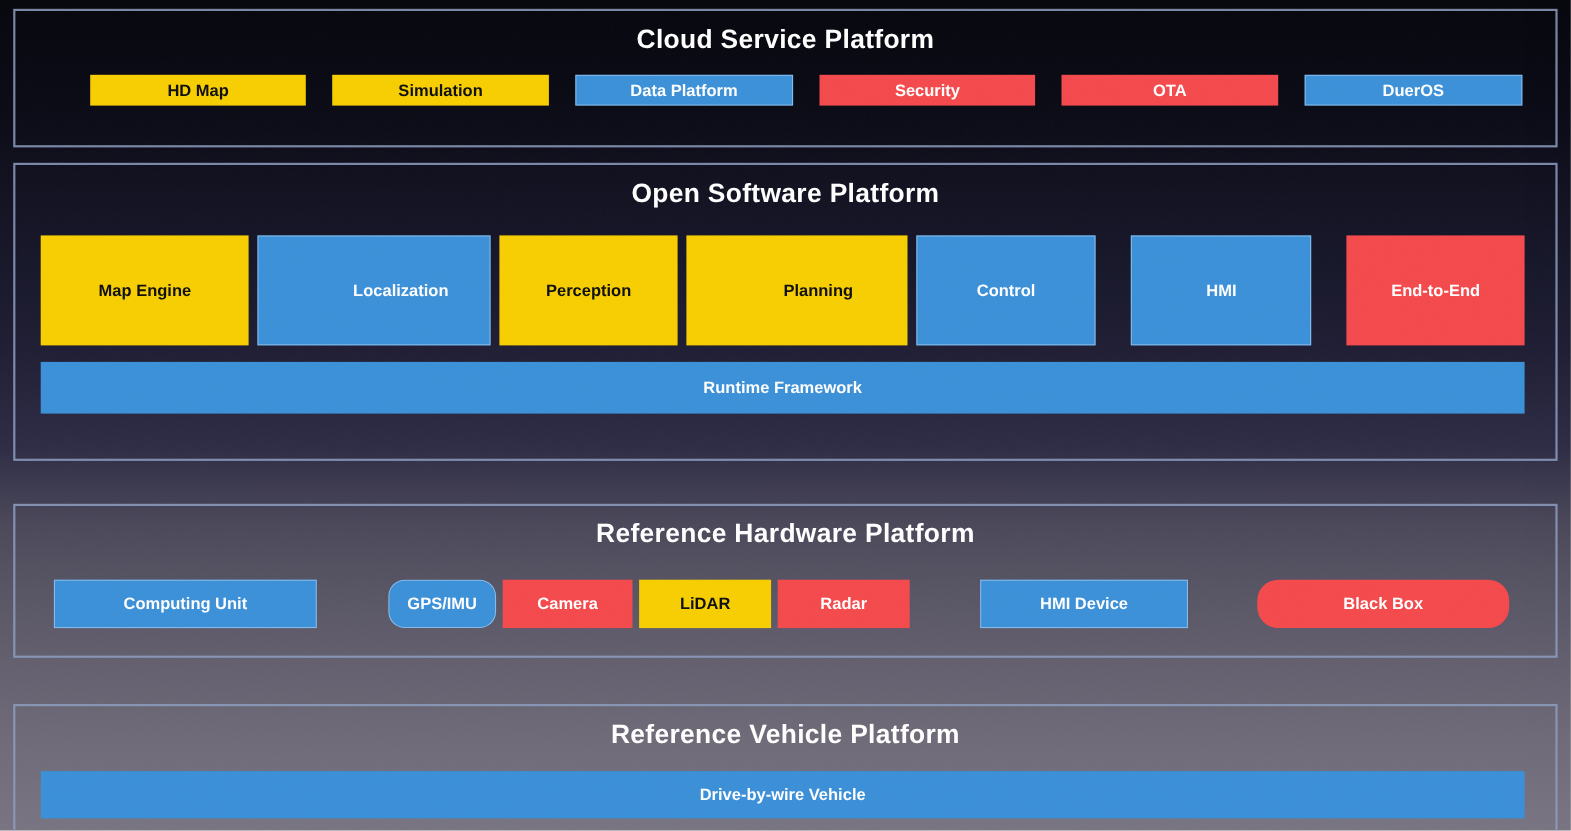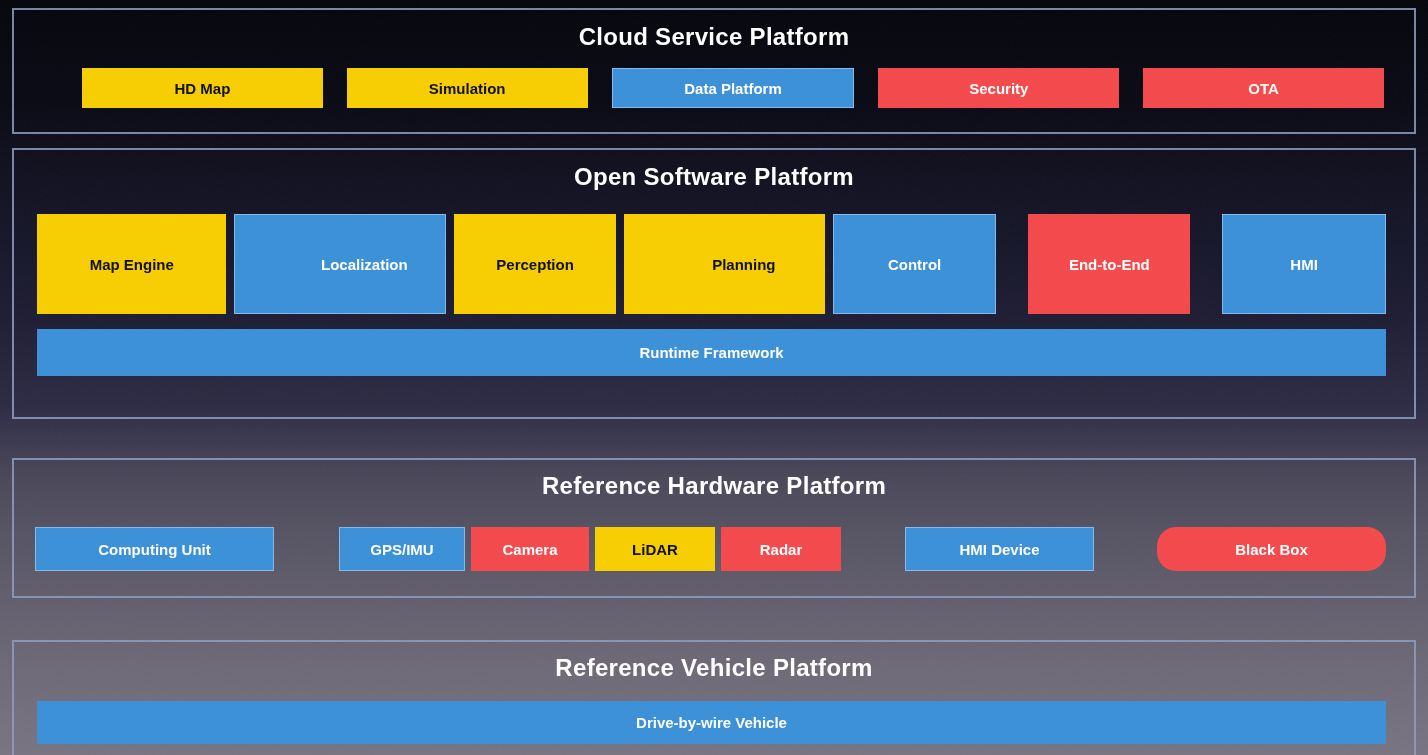--- a/index.html
+++ b/index.html
@@ -59,21 +59,21 @@
     font-weight: bold;
     text-align: center;
     flex: 0 0 auto;
   }
   .box.blue { border: 1px solid rgba(205, 228, 252, 0.5); }
 
   
   .cloud-row {
     position: absolute;
     left: 24px; right: 30px; top: 58px;
-    height: 40px;
+    height: 28px;
     display: flex;
     gap: 24px;
     padding-left: 44px;
   }
   .cloud-row .box { flex: 1 1 0; }
 
   
   .software-row {
     position: absolute;
     left: 23px; right: 28px; top: 64px;
@@ -95,58 +95,59 @@
     font-size: 15px;
     font-weight: bold;
   }
   #bar-runtime { top: 179px; height: 47px; }
   #bar-rtos    { top: 237px; height: 46px; }
   #bar-vehicle { top: 59px;  height: 43px; }
 
   
   .hardware-row {
     position: absolute;
-    left: 21px; top: 67px;
+    left: 35px; top: 67px;
     height: 44px;
     display: flex;
     gap: 6px;
     justify-content: flex-end;
   }
   .hw-computing { width: 239px; }
-  .hw-gps       { width: 126px; margin-left: 59px; }
+  .hw-gps       { width: 98px; margin-left: 59px; border-radius: 15px; }
   .hw-camera    { width: 118px; }
   .hw-lidar     { width: 120px; }
   .hw-radar     { width: 120px; }
   .hw-hmi       { width: 189px; margin-left: 58px; }
   .hw-blackbox  { width: 229px; margin-left: 57px; }
 </style>
 </head>
 <body>
 
 <div class="section" id="sec-cloud">
   <h2 class="section-title">Cloud Service Platform</h2>
   <div class="cloud-row">
     <div class="box yellow" style="background-color: rgb(247, 206, 0); color: rgb(14, 14, 14);">HD Map</div>
     <div class="box yellow" style="background-color: rgb(247, 206, 0); color: rgb(14, 14, 14);">Simulation</div>
     <div class="box blue" style="background-color: rgb(59, 144, 216); color: rgb(255, 255, 255);">Data Platform</div>
     <div class="box red" style="background-color: rgb(244, 73, 76); color: rgb(255, 255, 255);">Security</div>
     <div class="box red" style="background-color: rgb(244, 73, 76); color: rgb(255, 255, 255);">OTA</div>
+    <div class="box blue" style="background-color: rgb(59, 144, 216); color: rgb(255, 255, 255);">DuerOS</div>
   </div>
 </div>
 
 <div class="section" id="sec-software">
   <h2 class="section-title">Open Software Platform</h2>
   <div class="software-row">
     <div class="box wide yellow" style="background-color: rgb(247, 206, 0); color: rgb(14, 14, 14);">Map Engine</div>
     <div class="box blue" style="background-color: rgb(59, 144, 216); color: rgb(255, 255, 255); padding-left: 48px;">Localization</div>
     <div class="box yellow" style="background-color: rgb(247, 206, 0); color: rgb(14, 14, 14);">Perception</div>
     <div class="box yellow" style="background-color: rgb(247, 206, 0); color: rgb(14, 14, 14); padding-left: 39px;">Planning</div>
     <div class="box blue" style="background-color: rgb(59, 144, 216); color: rgb(255, 255, 255);">Control</div>
+    <div class="box gap-lg blue" style="background-color: rgb(59, 144, 216); color: rgb(255, 255, 255);">HMI</div>
     <div class="box gap-lg red" style="background-color: rgb(244, 73, 76); color: rgb(255, 255, 255);">End-to-End</div>
-    <div class="box gap-lg blue" style="background-color: rgb(59, 144, 216); color: rgb(255, 255, 255);">HMI</div>
   </div>
   <div class="bar blue" id="bar-runtime" style="background-color: rgb(59, 144, 216); color: rgb(255, 255, 255);">Runtime Framework</div>
 </div>
 
 <div class="section" id="sec-hardware">
   <h2 class="section-title">Reference Hardware Platform</h2>
   <div class="hardware-row">
     <div class="box hw-computing blue" style="background-color: rgb(59, 144, 216); color: rgb(255, 255, 255);">Computing Unit</div>
     <div class="box hw-gps blue" style="background-color: rgb(59, 144, 216); color: rgb(255, 255, 255);">GPS/IMU</div>
     <div class="box hw-camera red" style="background-color: rgb(244, 73, 76); color: rgb(255, 255, 255);">Camera</div>

